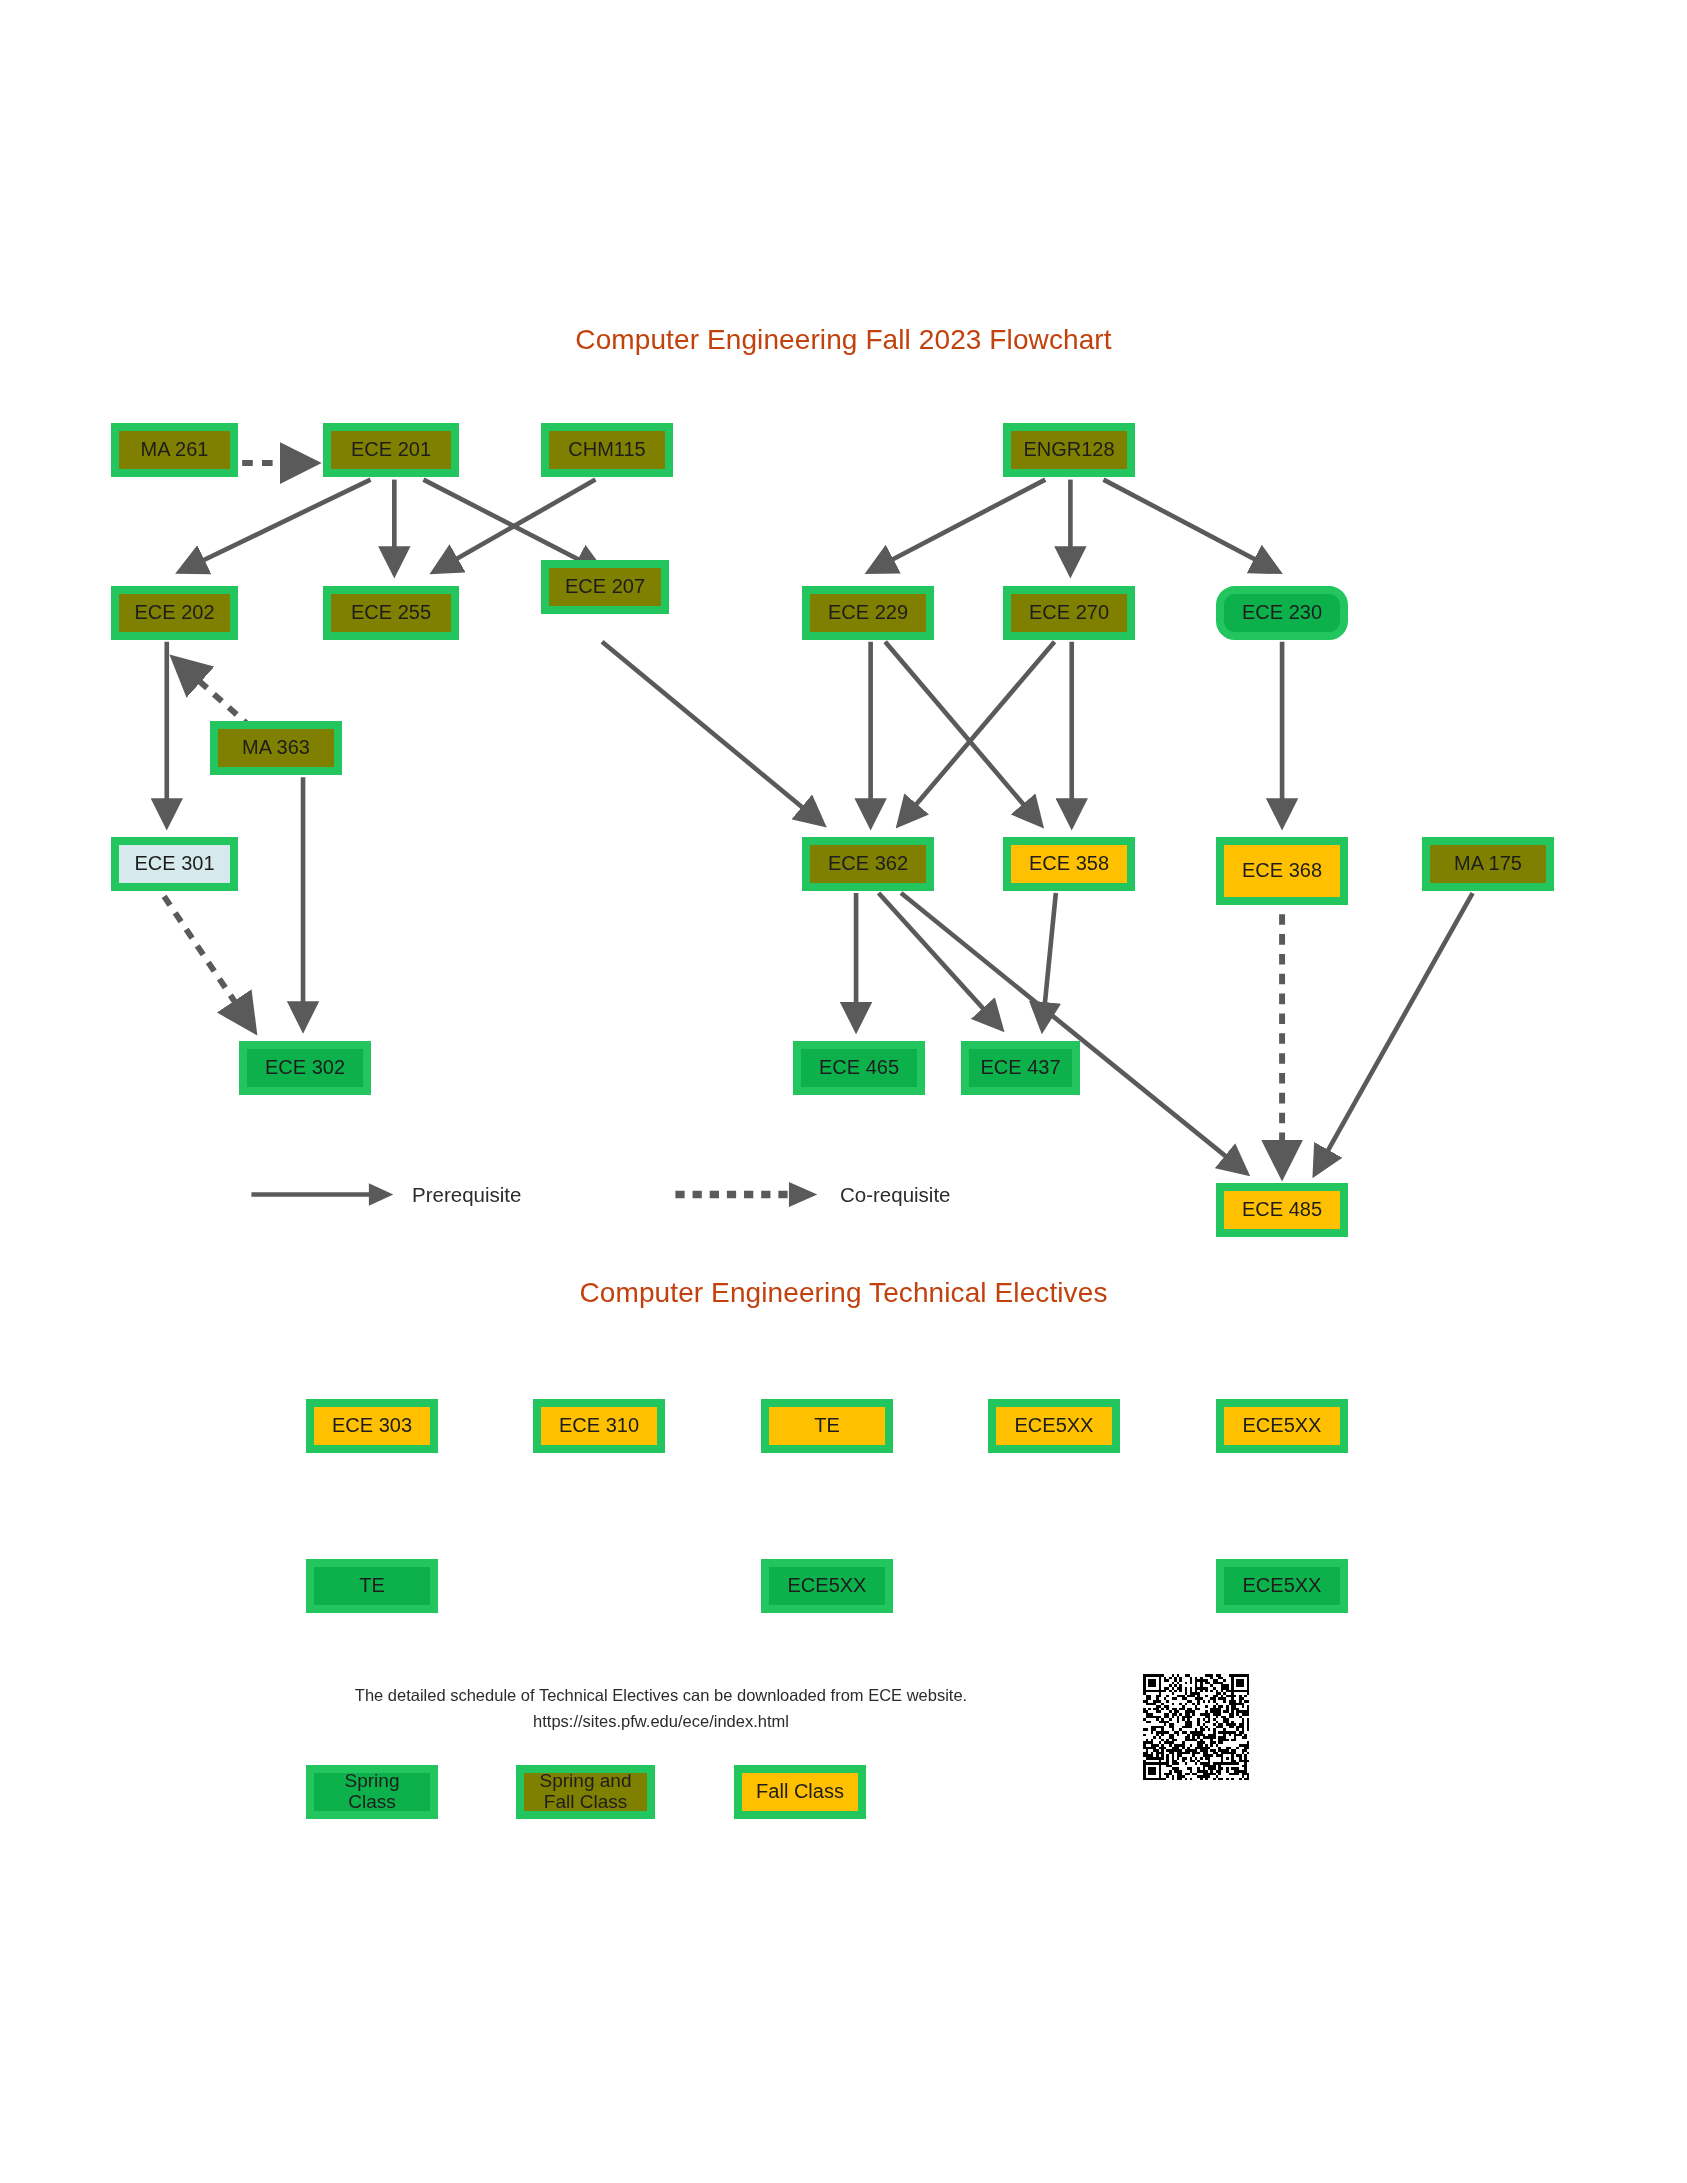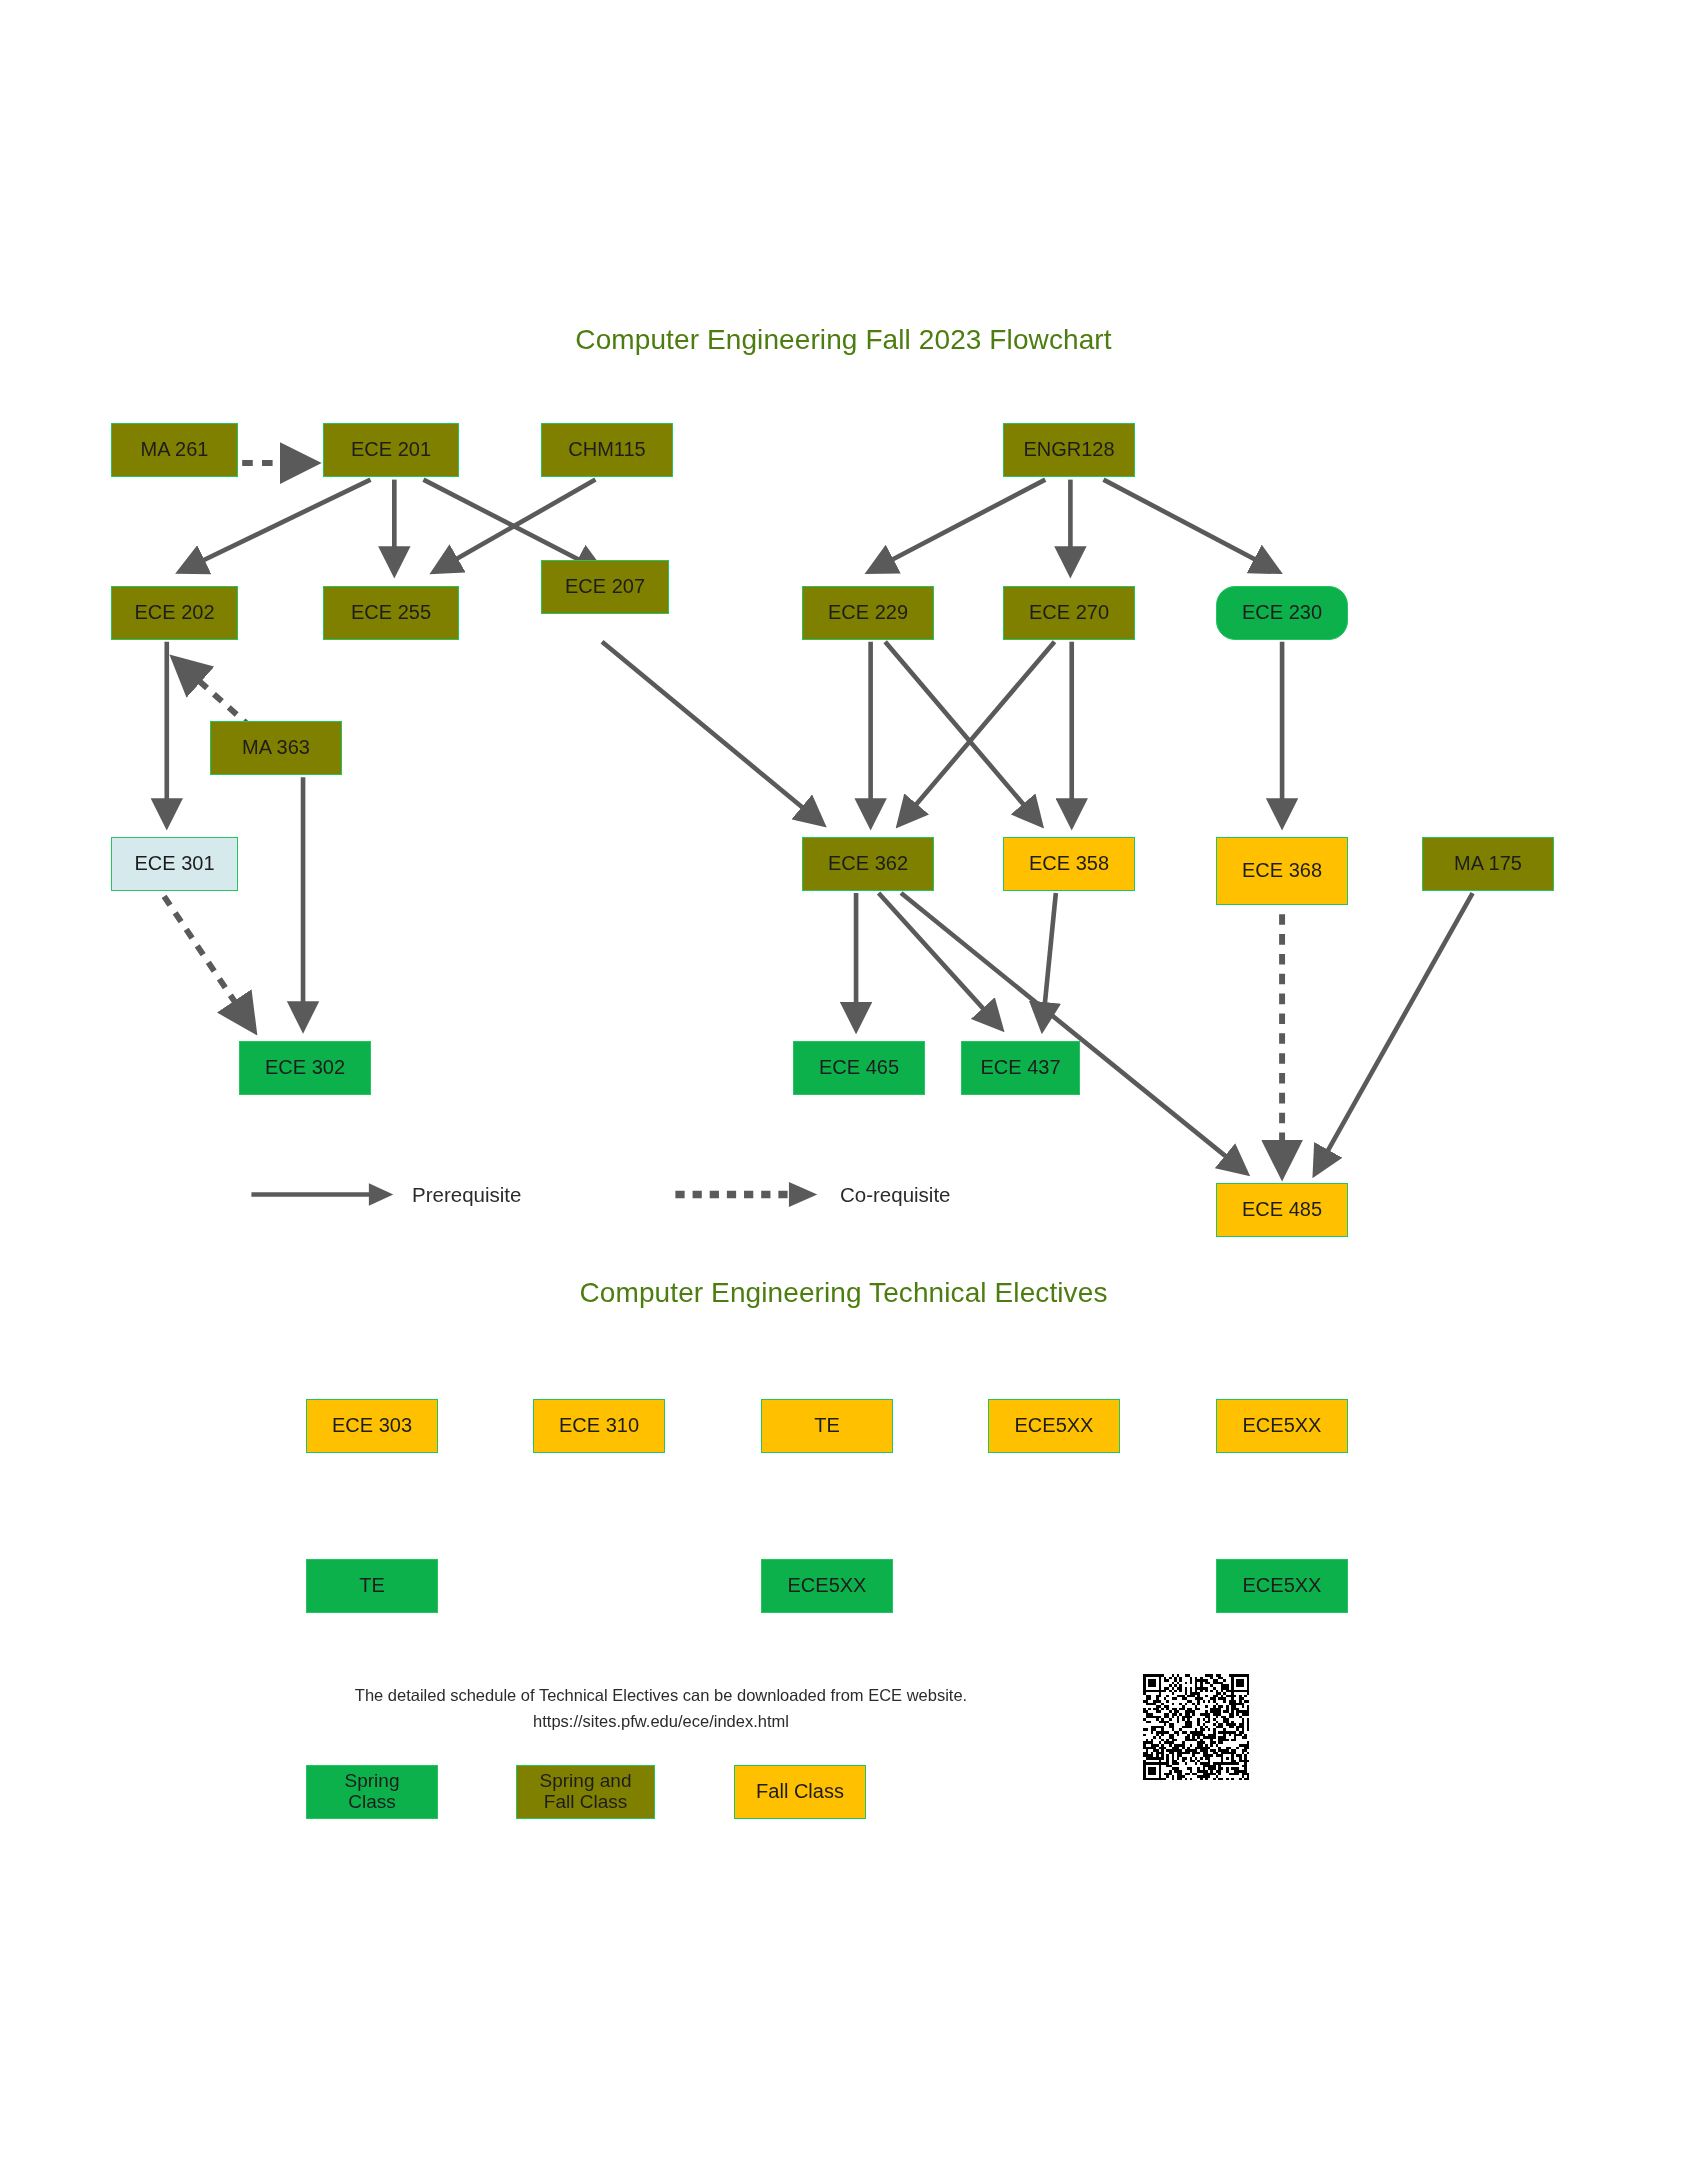--- a/index.html
+++ b/index.html
@@ -3,28 +3,28 @@
 <meta charset="utf-8">
 <style>
   html,body{margin:0;padding:0;background:#ffffff;}
   body{width:1687px;height:2183px;position:relative;
        font-family:"Liberation Sans","DejaVu Sans",sans-serif;
        -webkit-font-smoothing:antialiased;}
   #page{position:absolute;left:0;top:0;width:1687px;height:2183px;overflow:hidden;background:#fff;}
 
   
   .title{
-    position:absolute;text-align:center;color:#4d7c0f;
+    position:absolute;text-align:center;color:#c2410c;
     font-size:28px;font-weight:400;letter-spacing:0.1px;white-space:nowrap;
   }
 
   
   .node{
     position:absolute;box-sizing:border-box;
-    border:1px solid #22c55e;
+    border:8px solid #22c55e;
     display:flex;align-items:center;justify-content:center;
     text-align:center;line-height:1.08;
     font-size:20px;color:#1d1d1d;font-weight:400;
     z-index:5;
   }
   .node.two-line{font-size:19px;}
   .c-olive{background:#808000;}
   .c-green{background:#0DB14B;}
   .c-amber{background:#FFC000;}
   .c-blue {background:#D6E9EC;}

